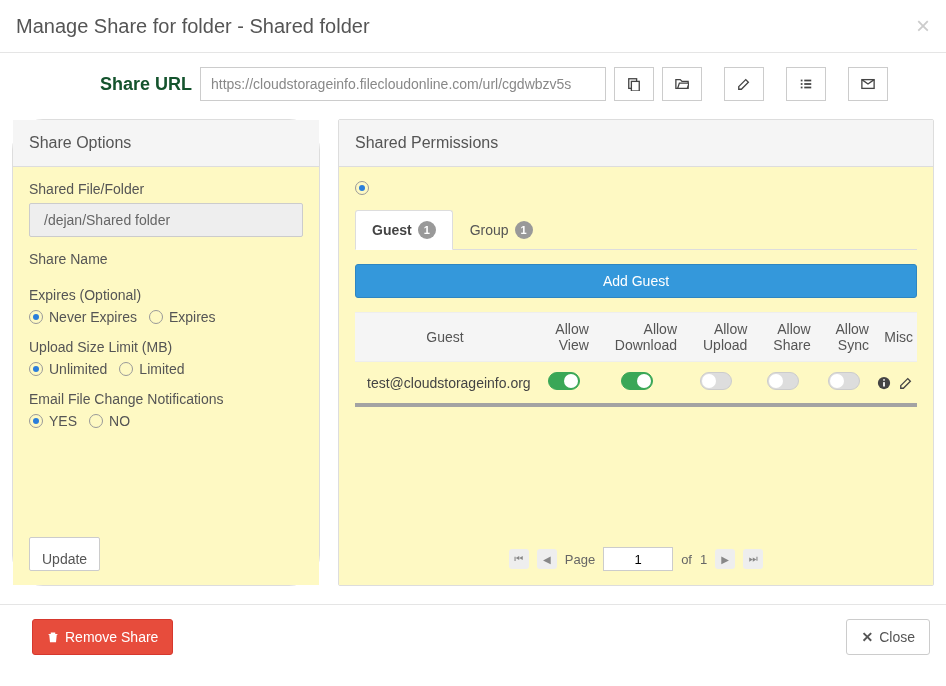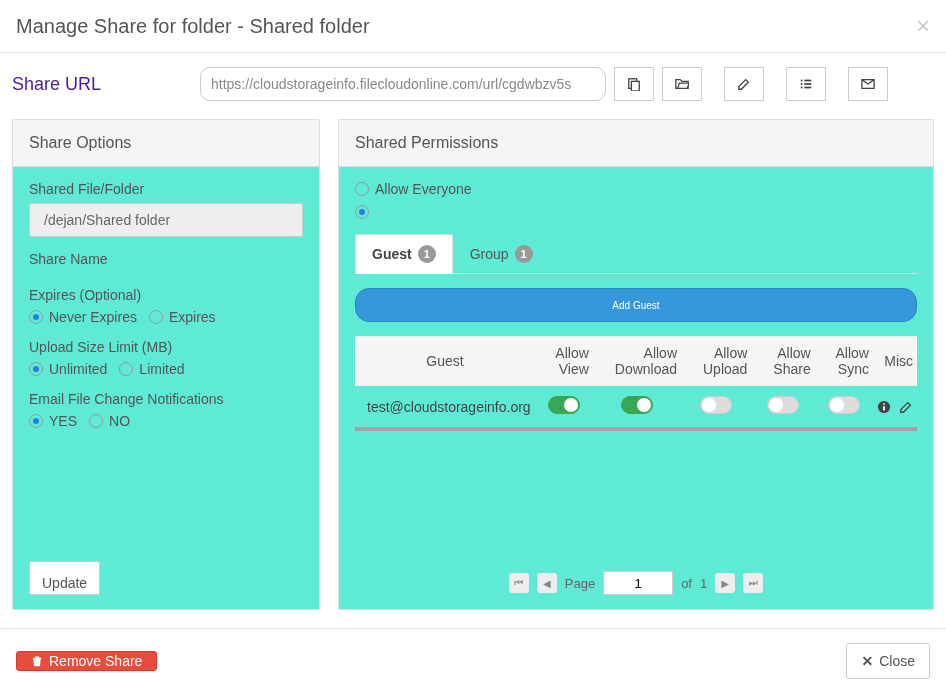--- a/index.html
+++ b/index.html
@@ -20,25 +20,25 @@
   }
   .modal-title { font-size: 20px; font-weight: 400; color: #555; }
   .close-x { font-size: 24px; color: #ccc; cursor: pointer; font-weight: 300; }
 
   .share-url-row {
     display: flex;
     align-items: center;
     gap: 8px;
     padding: 14px 16px 18px 12px;
   }
-  .share-url-label { font-size: 18px; color: #4c1d95; font-weight: 400; width: 180px; }
+  .share-url-label { font-size: 18px; color: #14532d; font-weight: 700; width: 180px; text-align: right; }
   .share-url-input {
     height: 34px;
     border: 1px solid #ccc;
-    border-radius: 10px;
+    border-radius: 0;
     padding: 6px 10px;
     font-size: 14px;
     color: #888;
     background: #fff;
     width: 406px;
   }
   .iconbtn {
     height: 34px;
     width: 40px;
     border: 1px solid #ccc;
@@ -62,24 +62,24 @@
     border-radius: 2px;
   }
   .panel-heading {
     background: #f5f5f5;
     padding: 14px 16px;
     font-size: 16px;
     color: #555;
     border-bottom: 1px solid #ddd;
   }
   .panel-body {
-    background: #5eead4;
+    background: #fef9c3;
     padding: 14px 16px;
   }
-  .left-panel { width: 308px; flex-shrink: 0; display:flex; flex-direction:column;}
+  .left-panel { width: 308px; flex-shrink: 0; display:flex; flex-direction:column;border-radius:31px;}
   .left-panel .panel-body { flex:1; display:flex; flex-direction:column; gap:14px;}
   .right-panel { flex: 1; display:flex; flex-direction:column; }
 
   .frm-label { font-size: 14px; color: #555; margin-bottom: 6px; display:block;}
   .txt-input {
     width: 100%;
     height: 34px;
     border: 1px solid #ccc;
     border-radius: 2px;
     padding: 6px 14px;
@@ -130,22 +130,22 @@
     color:#444;
   }
   .tab-badge {
     background:#999; color:#fff; border-radius:50%;
     width:18px; height:18px; display:inline-flex; align-items:center;
     justify-content:center; font-size:11px; font-weight:bold;
   }
 
   .btn-primary {
     background:#3498db; border:1px solid #2e86c1; color:#fff;
-    height:34px; padding:0 14px; border-radius:14px; cursor:pointer;
-    font-size:10px; margin-top:14px;
+    height:34px; padding:0 14px; border-radius:3px; cursor:pointer;
+    font-size:14px; margin-top:14px;
   }
 
   table.perm-table {
     width:100%; border-collapse:collapse; margin-top:14px;
     font-size:14px;
   }
   .perm-table thead th {
     background:#f5f5f5;
     padding:8px 4px;
     font-weight:400; color:#555;
@@ -193,22 +193,22 @@
   .modal-footer {
     border-top:1px solid #e5e5e5;
     padding:14px 16px;
     display:flex;
     justify-content:space-between;
     align-items:center;
     margin-top:18px;
   }
   .btn-danger{
     background:#e74c3c; border:1px solid #d6382e; color:#fff;
-    height:20px; padding:0 14px; border-radius:3px; cursor:pointer;
-    font-size:14px; display:inline-flex; align-items:center; gap:6px;
+    height:36px; padding:0 14px; border-radius:3px; cursor:pointer;
+    font-size:14px; display:inline-flex; align-items:center; gap:6px;margin-left:16px;
   }
   .btn-close{
     border:1px solid #ccc; background:#fff; color:#555;
     height:36px; padding:0 14px; border-radius:3px; cursor:pointer;
     font-size:14px; display:inline-flex; align-items:center; gap:6px;
   }
   .right-panel .panel-body{ flex:1; display:flex; flex-direction:column;}
 </style>
 </head>
 <body>
@@ -313,24 +313,20 @@
       <div class="update-btn-wrap">
         <button class="btn-default">Update</button>
       </div>
     </div>
   </div>
 
   <div class="panel right-panel">
     <div class="panel-heading">Shared Permissions</div>
     <div class="panel-body">
       <div class="perm-radio-col">
-        <label class="radio-label">
-            <span class="radio"></span>
-            <span>Allow Everyone</span>
-          </label>
         <label class="radio-label">
             <span class="radio checked"></span>
           </label>
       </div>
 
       <div class="tabs">
         <div class="tab active">
           <span>Guest</span>
           <span class="tab-badge">1</span>
         </div>

